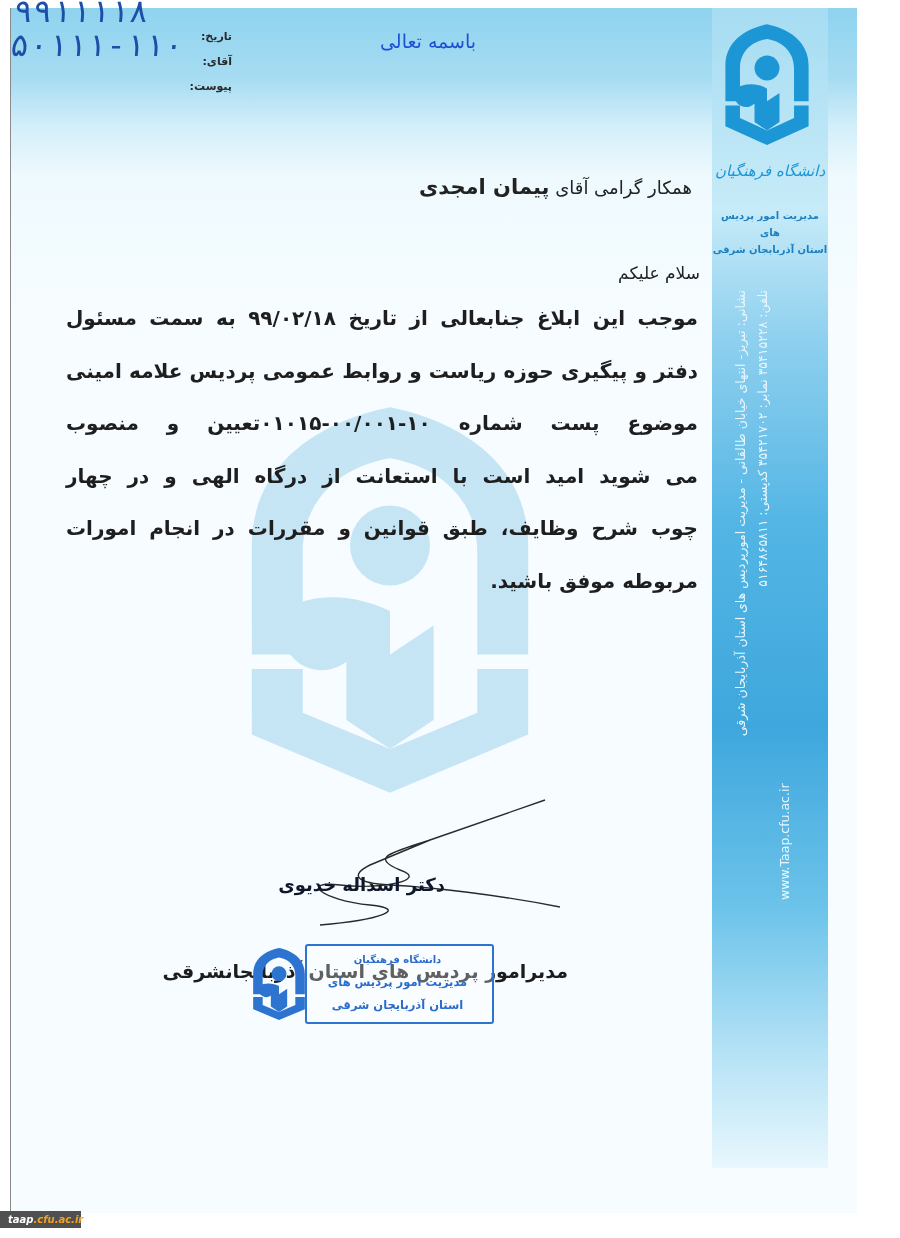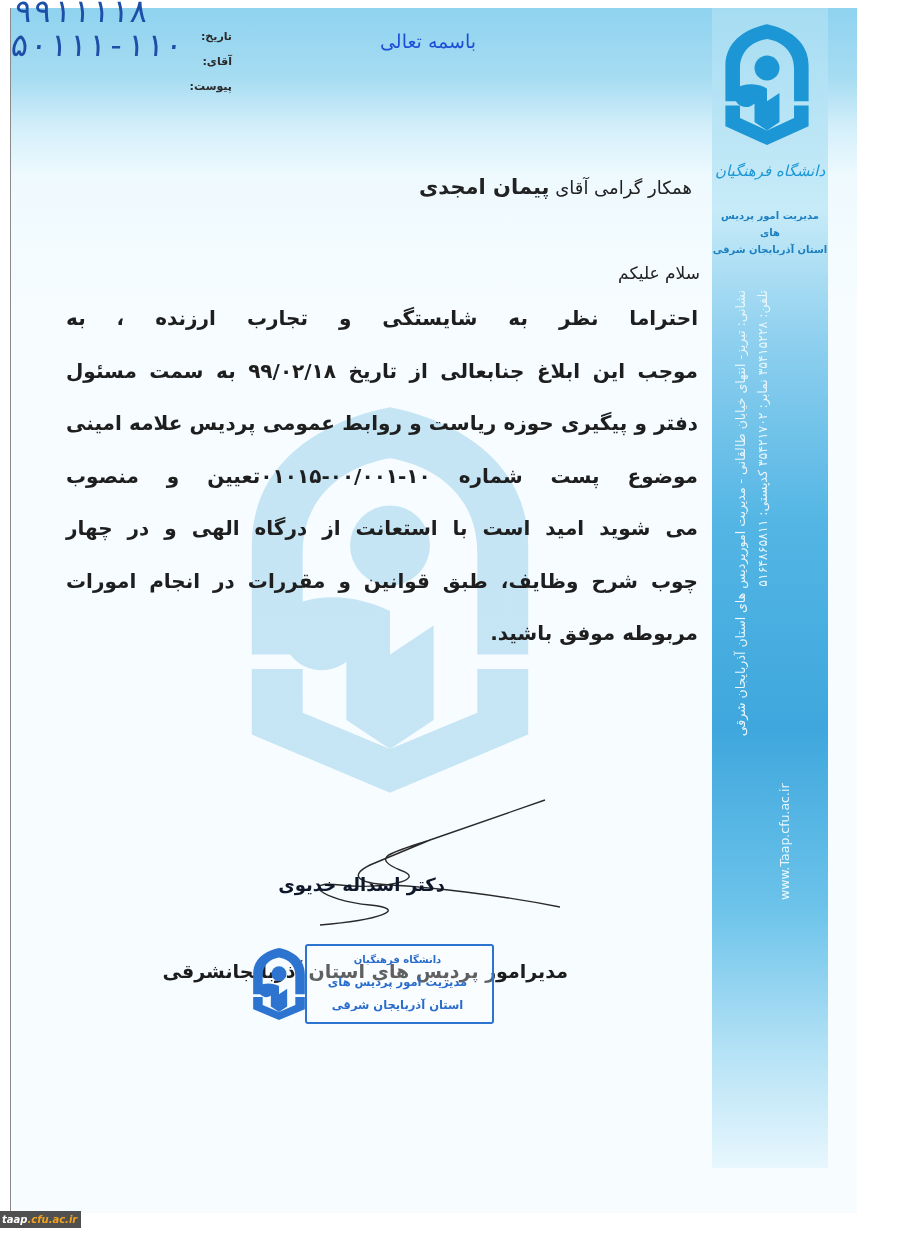--- a/index.html
+++ b/index.html
@@ -81,21 +81,21 @@
     }
     .stamp-text {
       position:absolute; left:60px; top:8px; width:185px; direction:rtl; text-align:center;
       color:#2a6ccc; font-size:11.5px; font-weight:bold; line-height:23px;
     }
     .stamp-text .s1 { font-size:10px; }
     .stamp-logo { position:absolute; left:0; top:6px; width:68px; height:76px; }
     .badge {
       position:absolute; left:0; top:1211px; width:81px; height:17px; background:#505050;
       font-family:"DejaVu Sans", sans-serif; font-style:italic; font-weight:bold; font-size:10px;
-      line-height:17px; padding-left:2px; box-sizing:border-box;
+      line-height:17px; padding-left:8px; box-sizing:border-box;
     }
     .badge .a { color:#ffffff; }
     .badge .b { color:#f2a21e; }
   </style>
 </head>
 <body>
 
 <div class="paper"></div>
 <div class="sidebar"></div>
 
@@ -138,21 +138,20 @@
 <div class="basmala">باسمه تعالی</div>
 
 <div class="recipient">
   <span>همکار گرامی آقای</span>
   <b>پیمان امجدی</b>
 </div>
 
 <div class="salute">سلام علیکم</div>
 
 <div class="body-text">
-  <span class="line">احتراما  نظر به شایستگی و تجارب ارزنده ، به</span>
   <span class="line">موجب این ابلاغ جنابعالی از تاریخ ۹۹/۰۲/۱۸ به سمت مسئول</span>
   <span class="line">دفتر و پیگیری حوزه ریاست و روابط عمومی پردیس علامه امینی</span>
   <span class="line">موضوع پست شماره  ۱۰-۰۰/۰۰۱-۰۱۰۱۵تعیین و منصوب</span>
   <span class="line">می شوید امید است با استعانت از درگاه الهی و در چهار</span>
   <span class="line">چوب شرح وظایف، طبق قوانین و مقررات در انجام امورات</span>
   <span class="line last">مربوطه موفق باشید.</span>
 </div>
 
 <svg class="signature" viewBox="0 0 300 140">
   <path d="M285 5 L170 45 C130 58 110 62 140 75 C170 85 120 95 80 90 C40 85 60 105 110 110 C150 114 120 125 60 130 M170 45 L110 70 C90 80 95 88 130 90 C170 92 240 100 300 112" fill="none" stroke="#2a2a2a" stroke-width="1.4"></path>

